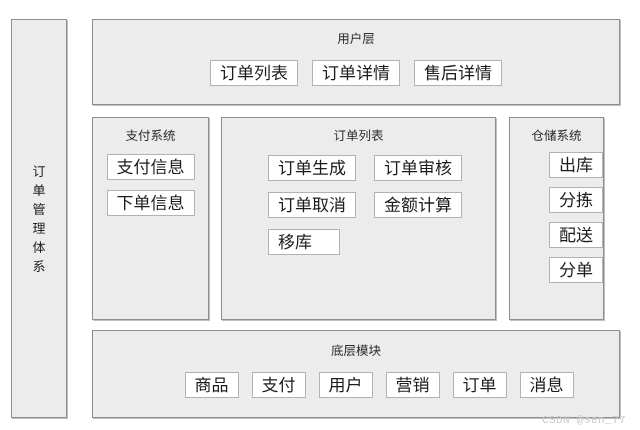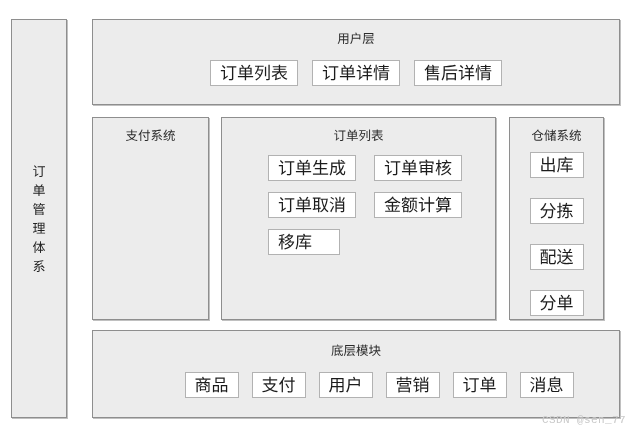--- a/index.html
+++ b/index.html
@@ -129,22 +129,22 @@
     height: 203px;
   }
   #wms-system .panel-title { top: 10px; }
   #wms-system .chip-col {
     position: absolute;
     left: 0;
     right: 0;
     top: 34px;
     display: flex;
     flex-direction: column;
-    align-items: center;
-    gap: 20px;
+    align-items: flex-end;
+    gap: 9px;
   }
 
   
   #base-layer {
     left: 92px;
     top: 330px;
     width: 528px;
     height: 88px;
   }
   #base-layer .panel-title { top: 12px; }
@@ -210,20 +210,24 @@
     <div class="panel-title">用户层</div>
     <div class="chip-row">
       <div class="chip wide4">订单列表</div>
       <div class="chip wide4">订单详情</div>
       <div class="chip wide4">售后详情</div>
     </div>
   </div>
 
   <div class="panel" id="pay-system">
     <div class="panel-title">支付系统</div>
+    <div class="chip-col">
+      <div class="chip wide4">支付信息</div>
+      <div class="chip wide4">下单信息</div>
+    </div>
   </div>
 
   <div class="panel" id="order-system">
     <div class="panel-title">订单列表</div>
     <div class="chip-grid">
       <div class="chip grid-cell">订单生成</div>
       <div class="chip grid-cell">订单审核</div>
       <div class="chip grid-cell">订单取消</div>
       <div class="chip grid-cell">金额计算</div>
       <div class="chip grid-cell left-align">移库</div>

